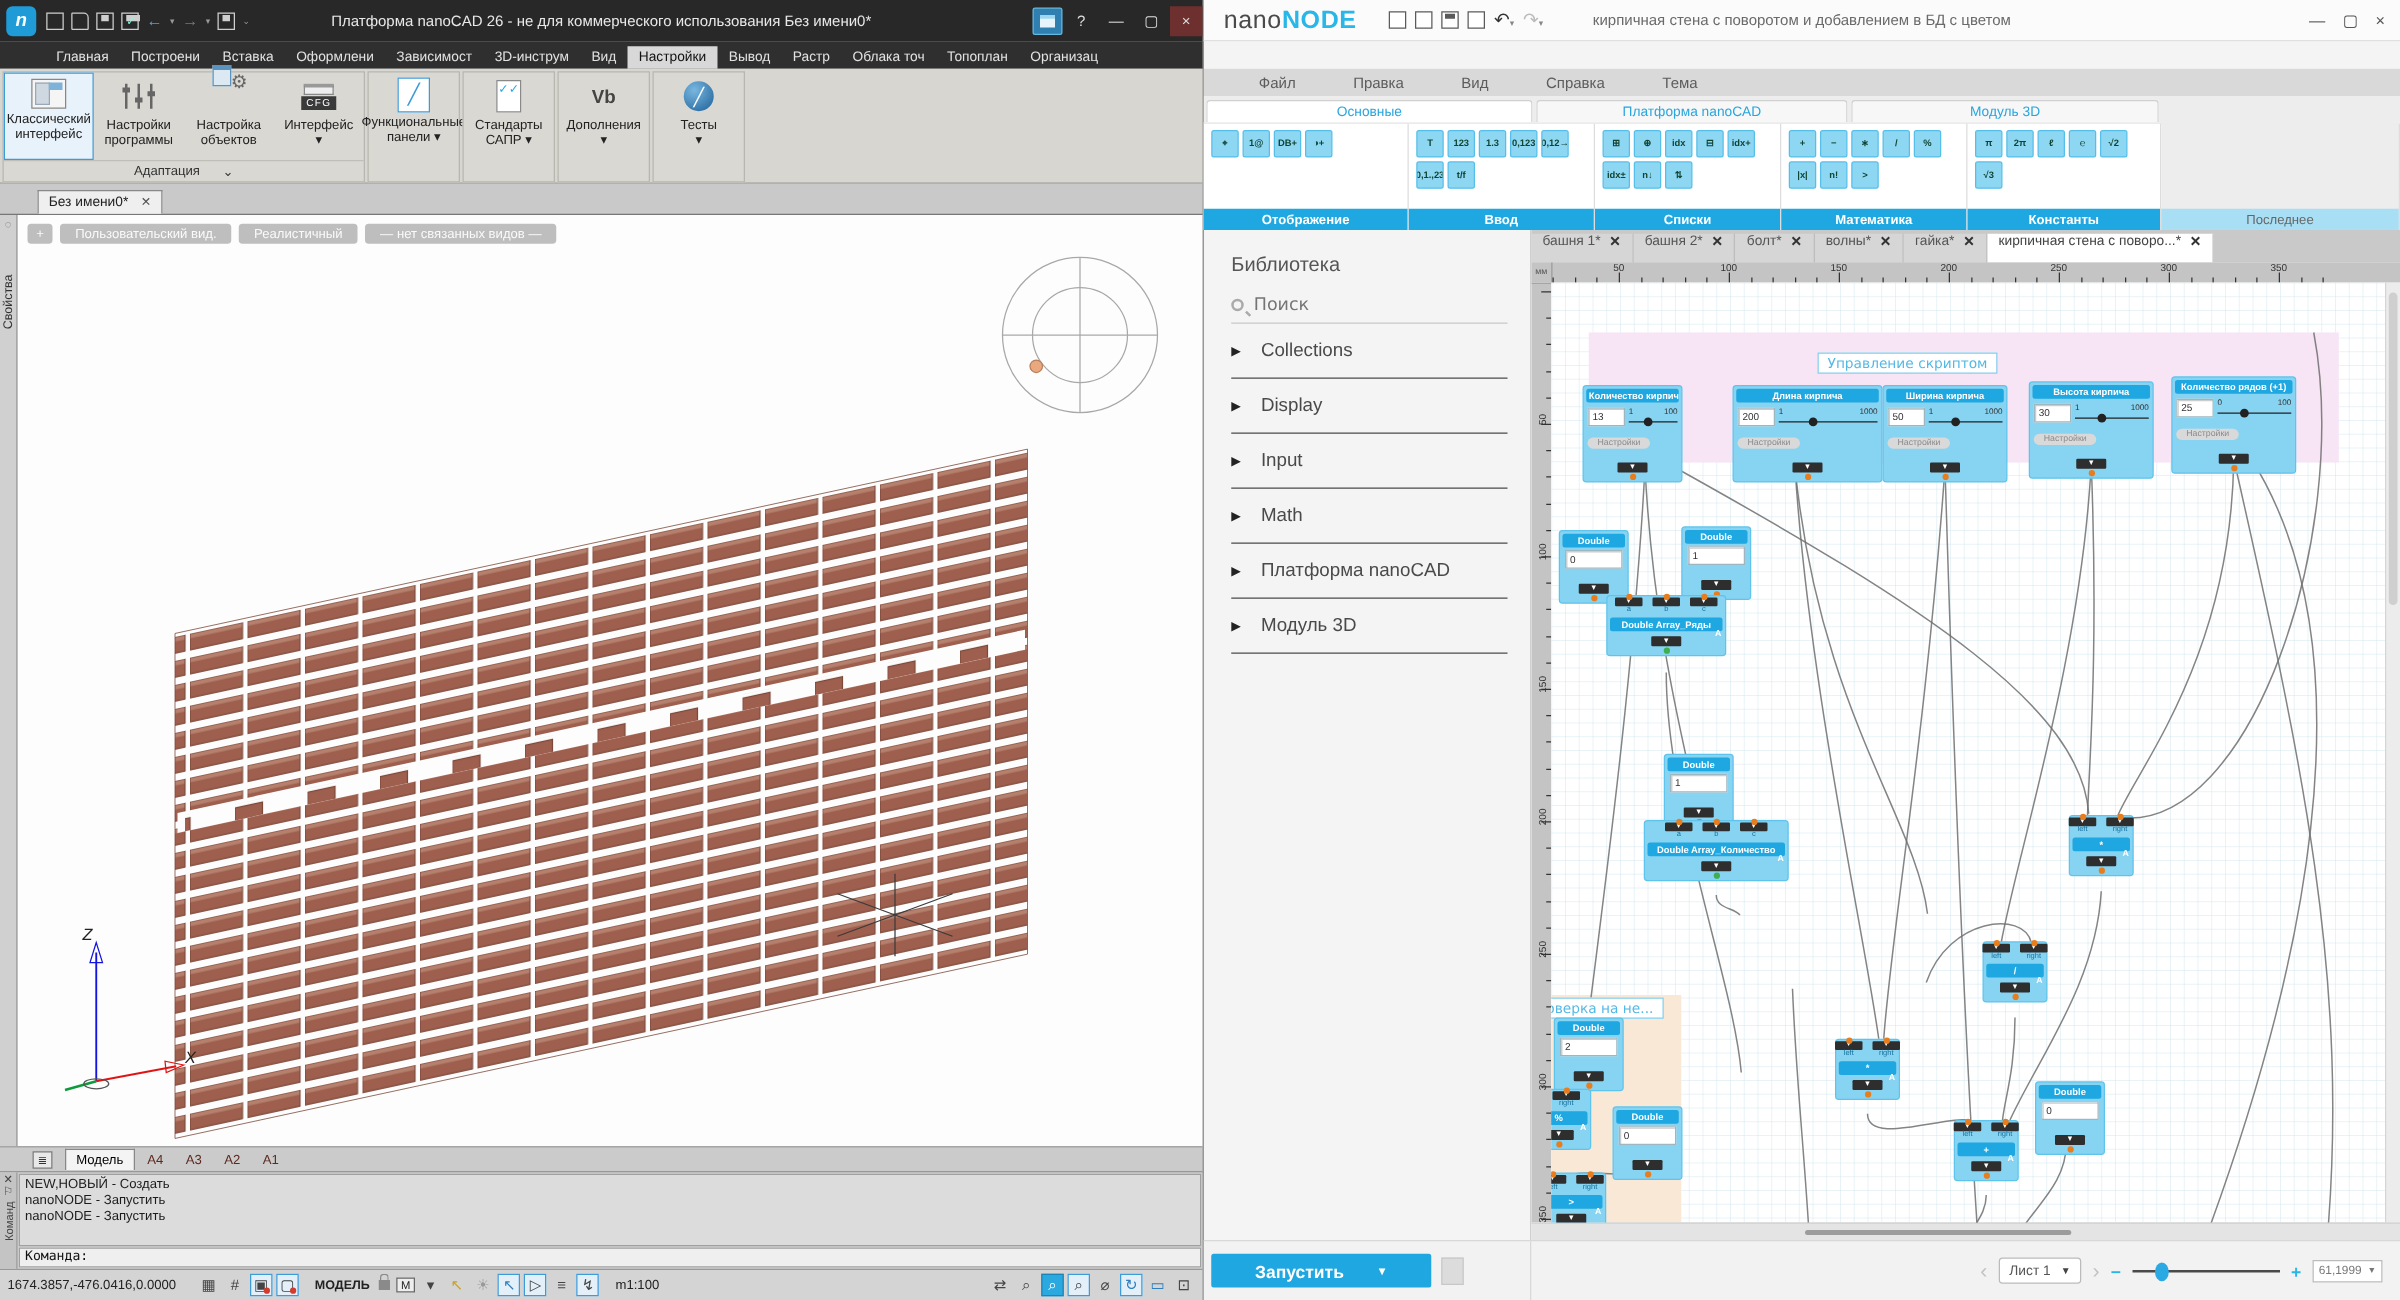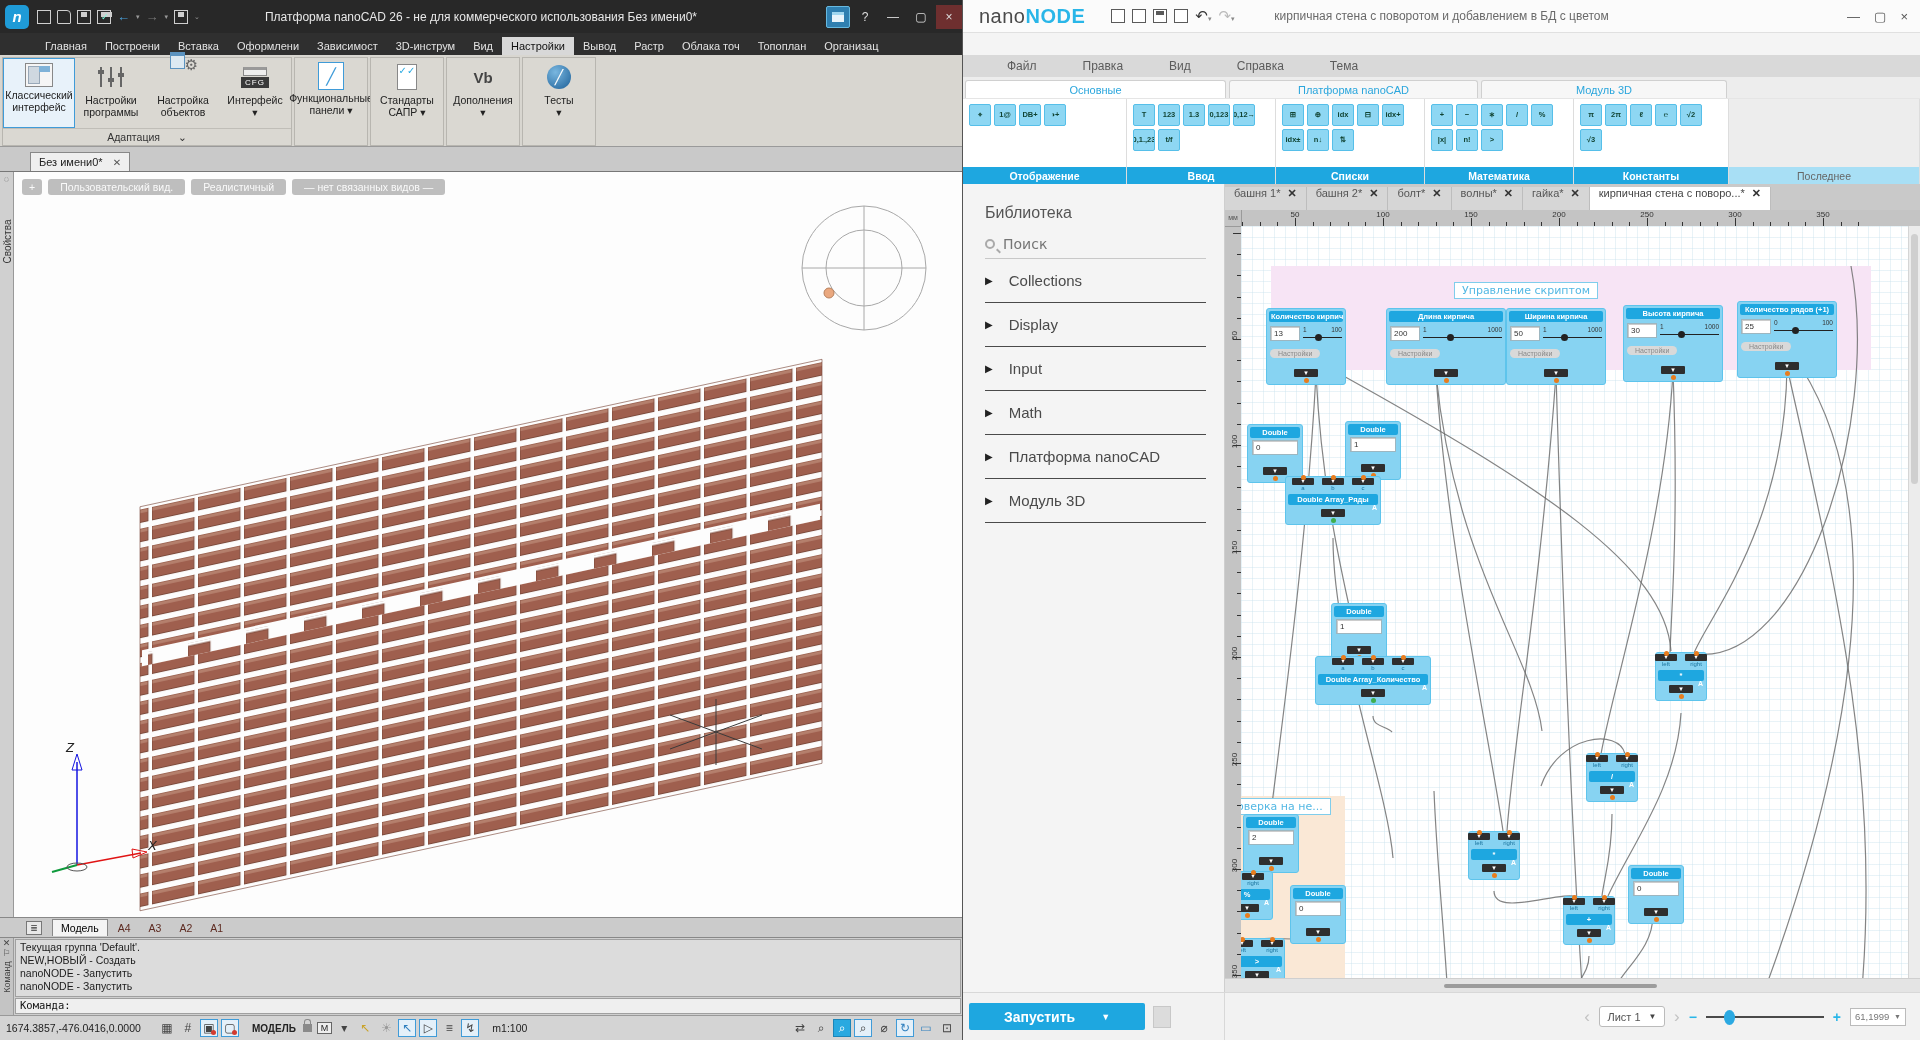--- a/index.html
+++ b/index.html
@@ -362,21 +362,20 @@
         <div class="nc-sheet">A1</div>
       </div>
     <div class="nc-cmd">
       <div class="cmd-strip">
         <div>✕</div>
         <div>⚐</div>
         <span class="vtxt">Команд</span>
       </div>
       <div class="cmd-main">
         <div class="cmd-hist" id="cmd-hist">
-            <div>Текущая группа 'Default'.</div>
             <div>NEW,НОВЫЙ - Создать</div>
             <div>nanoNODE - Запустить</div>
             <div>nanoNODE - Запустить</div>
           </div>
         <div class="cmd-input">Команда:</div>
       </div>
     </div>
     <div class="nc-status" id="nc-status">
         <div class="st-coords">1674.3857,-476.0416,0.0000</div>
         <div class="stico">▦</div>

